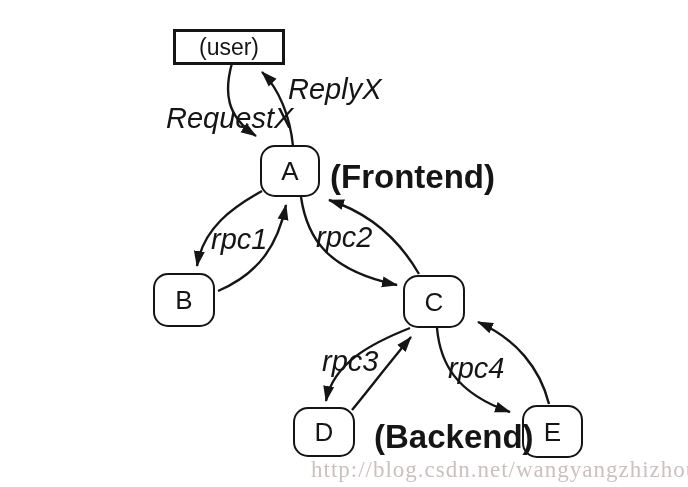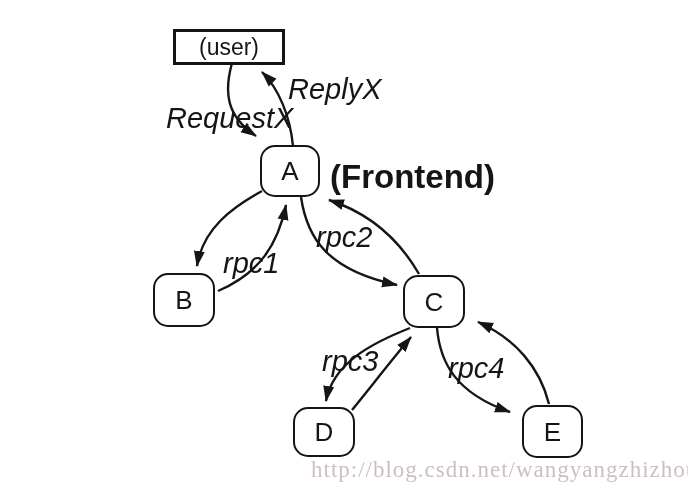--- a/index.html
+++ b/index.html
@@ -71,26 +71,27 @@
 
   <div class="node" style="left:403px;top:275px;width:62px;height:53px;">C</div>
 
   <div class="node" style="left:293px;top:407px;width:62px;height:50px;">D</div>
 
   <div class="node" style="left:522px;top:405px;width:61px;height:53px;">E</div>
 
   <div class="lbl tier" style="left:330px;top:160px;">(Frontend)</div>
 
 
+  <div class="lbl tier" style="left:374px;top:420px;">(Backend)</div>
 
   <div class="lbl edge-lbl" style="left:128px;top:104px;margin-left:38px;">RequestX</div>
 
   <div class="lbl edge-lbl" style="left:288px;top:75px;">ReplyX</div>
 
-  <div class="lbl edge-lbl" style="left:223px;top:225px;margin-top:24px;">rpc1</div>
+  <div class="lbl edge-lbl" style="left:211px;top:225px;">rpc1</div>
 
   <div class="lbl edge-lbl" style="left:316px;top:223px;">rpc2</div>
 
   <div class="lbl edge-lbl" style="left:322px;top:347px;">rpc3</div>
 
   <div class="lbl edge-lbl" style="left:448px;top:342px;margin-top:12px;">rpc4</div>
 
   <div class="watermark" style="left:311px;top:457px;">http://blog.csdn.net/wangyangzhizhou</div>
 
 </div>

